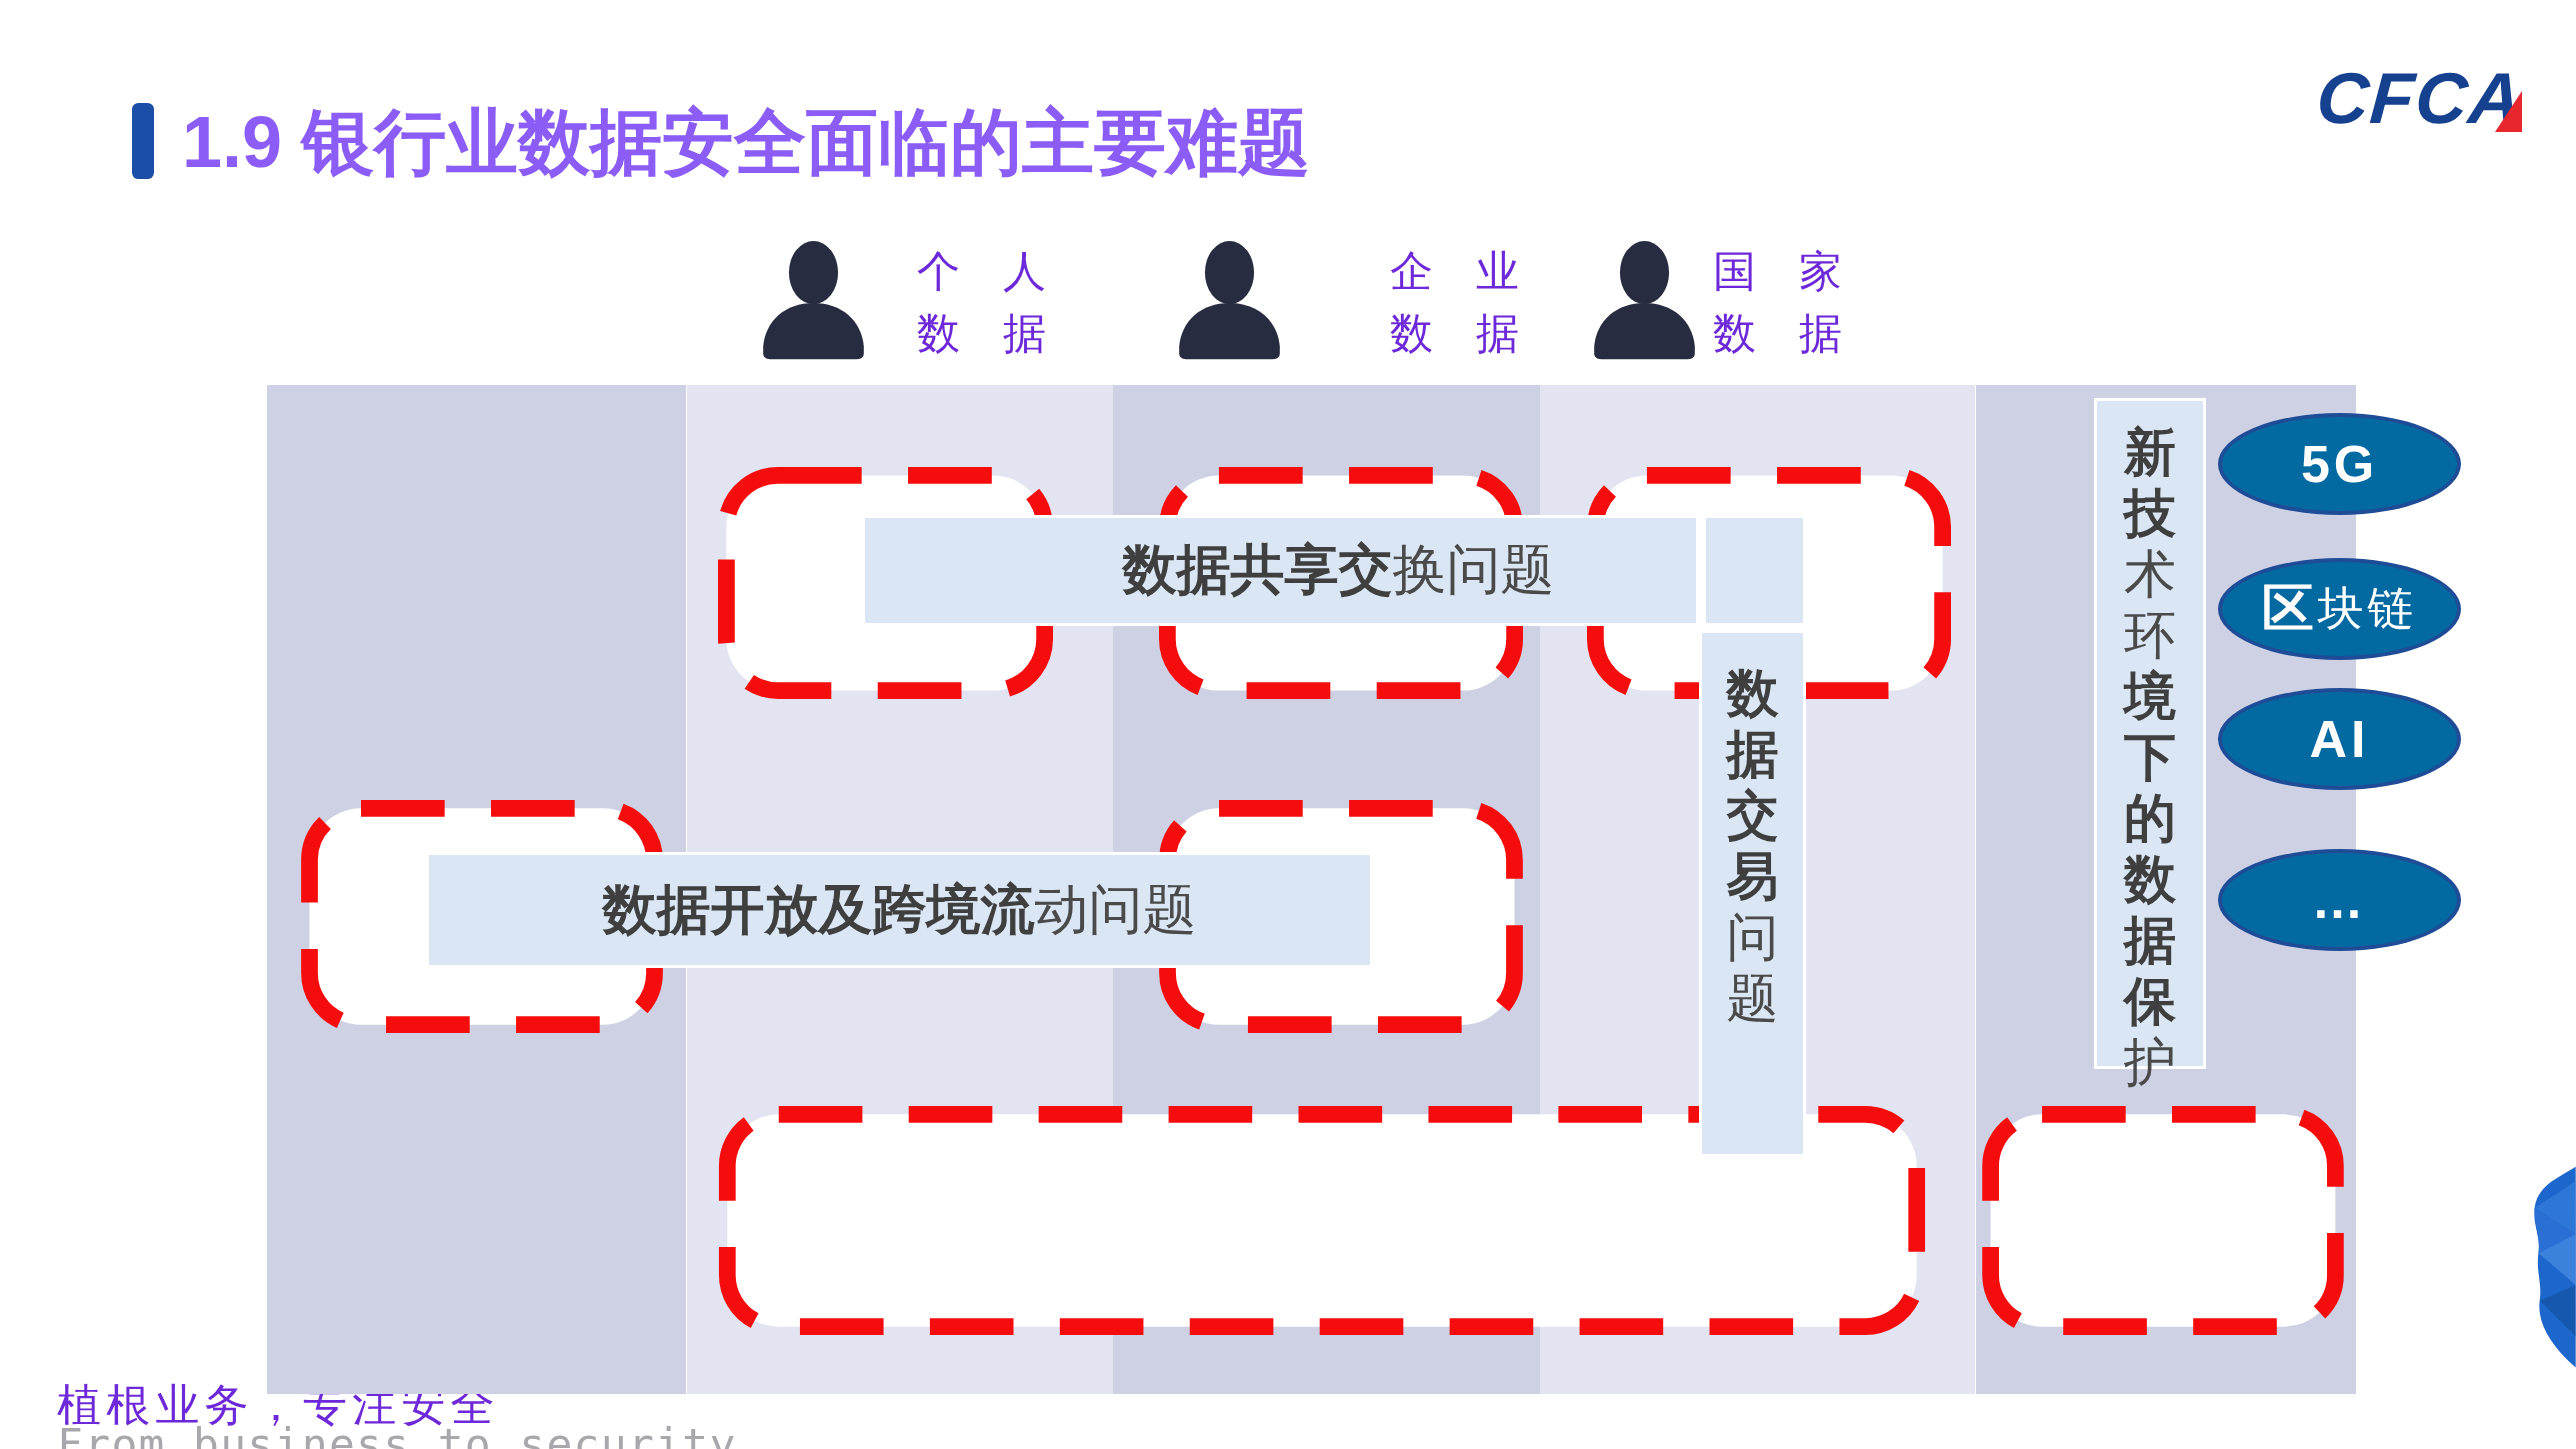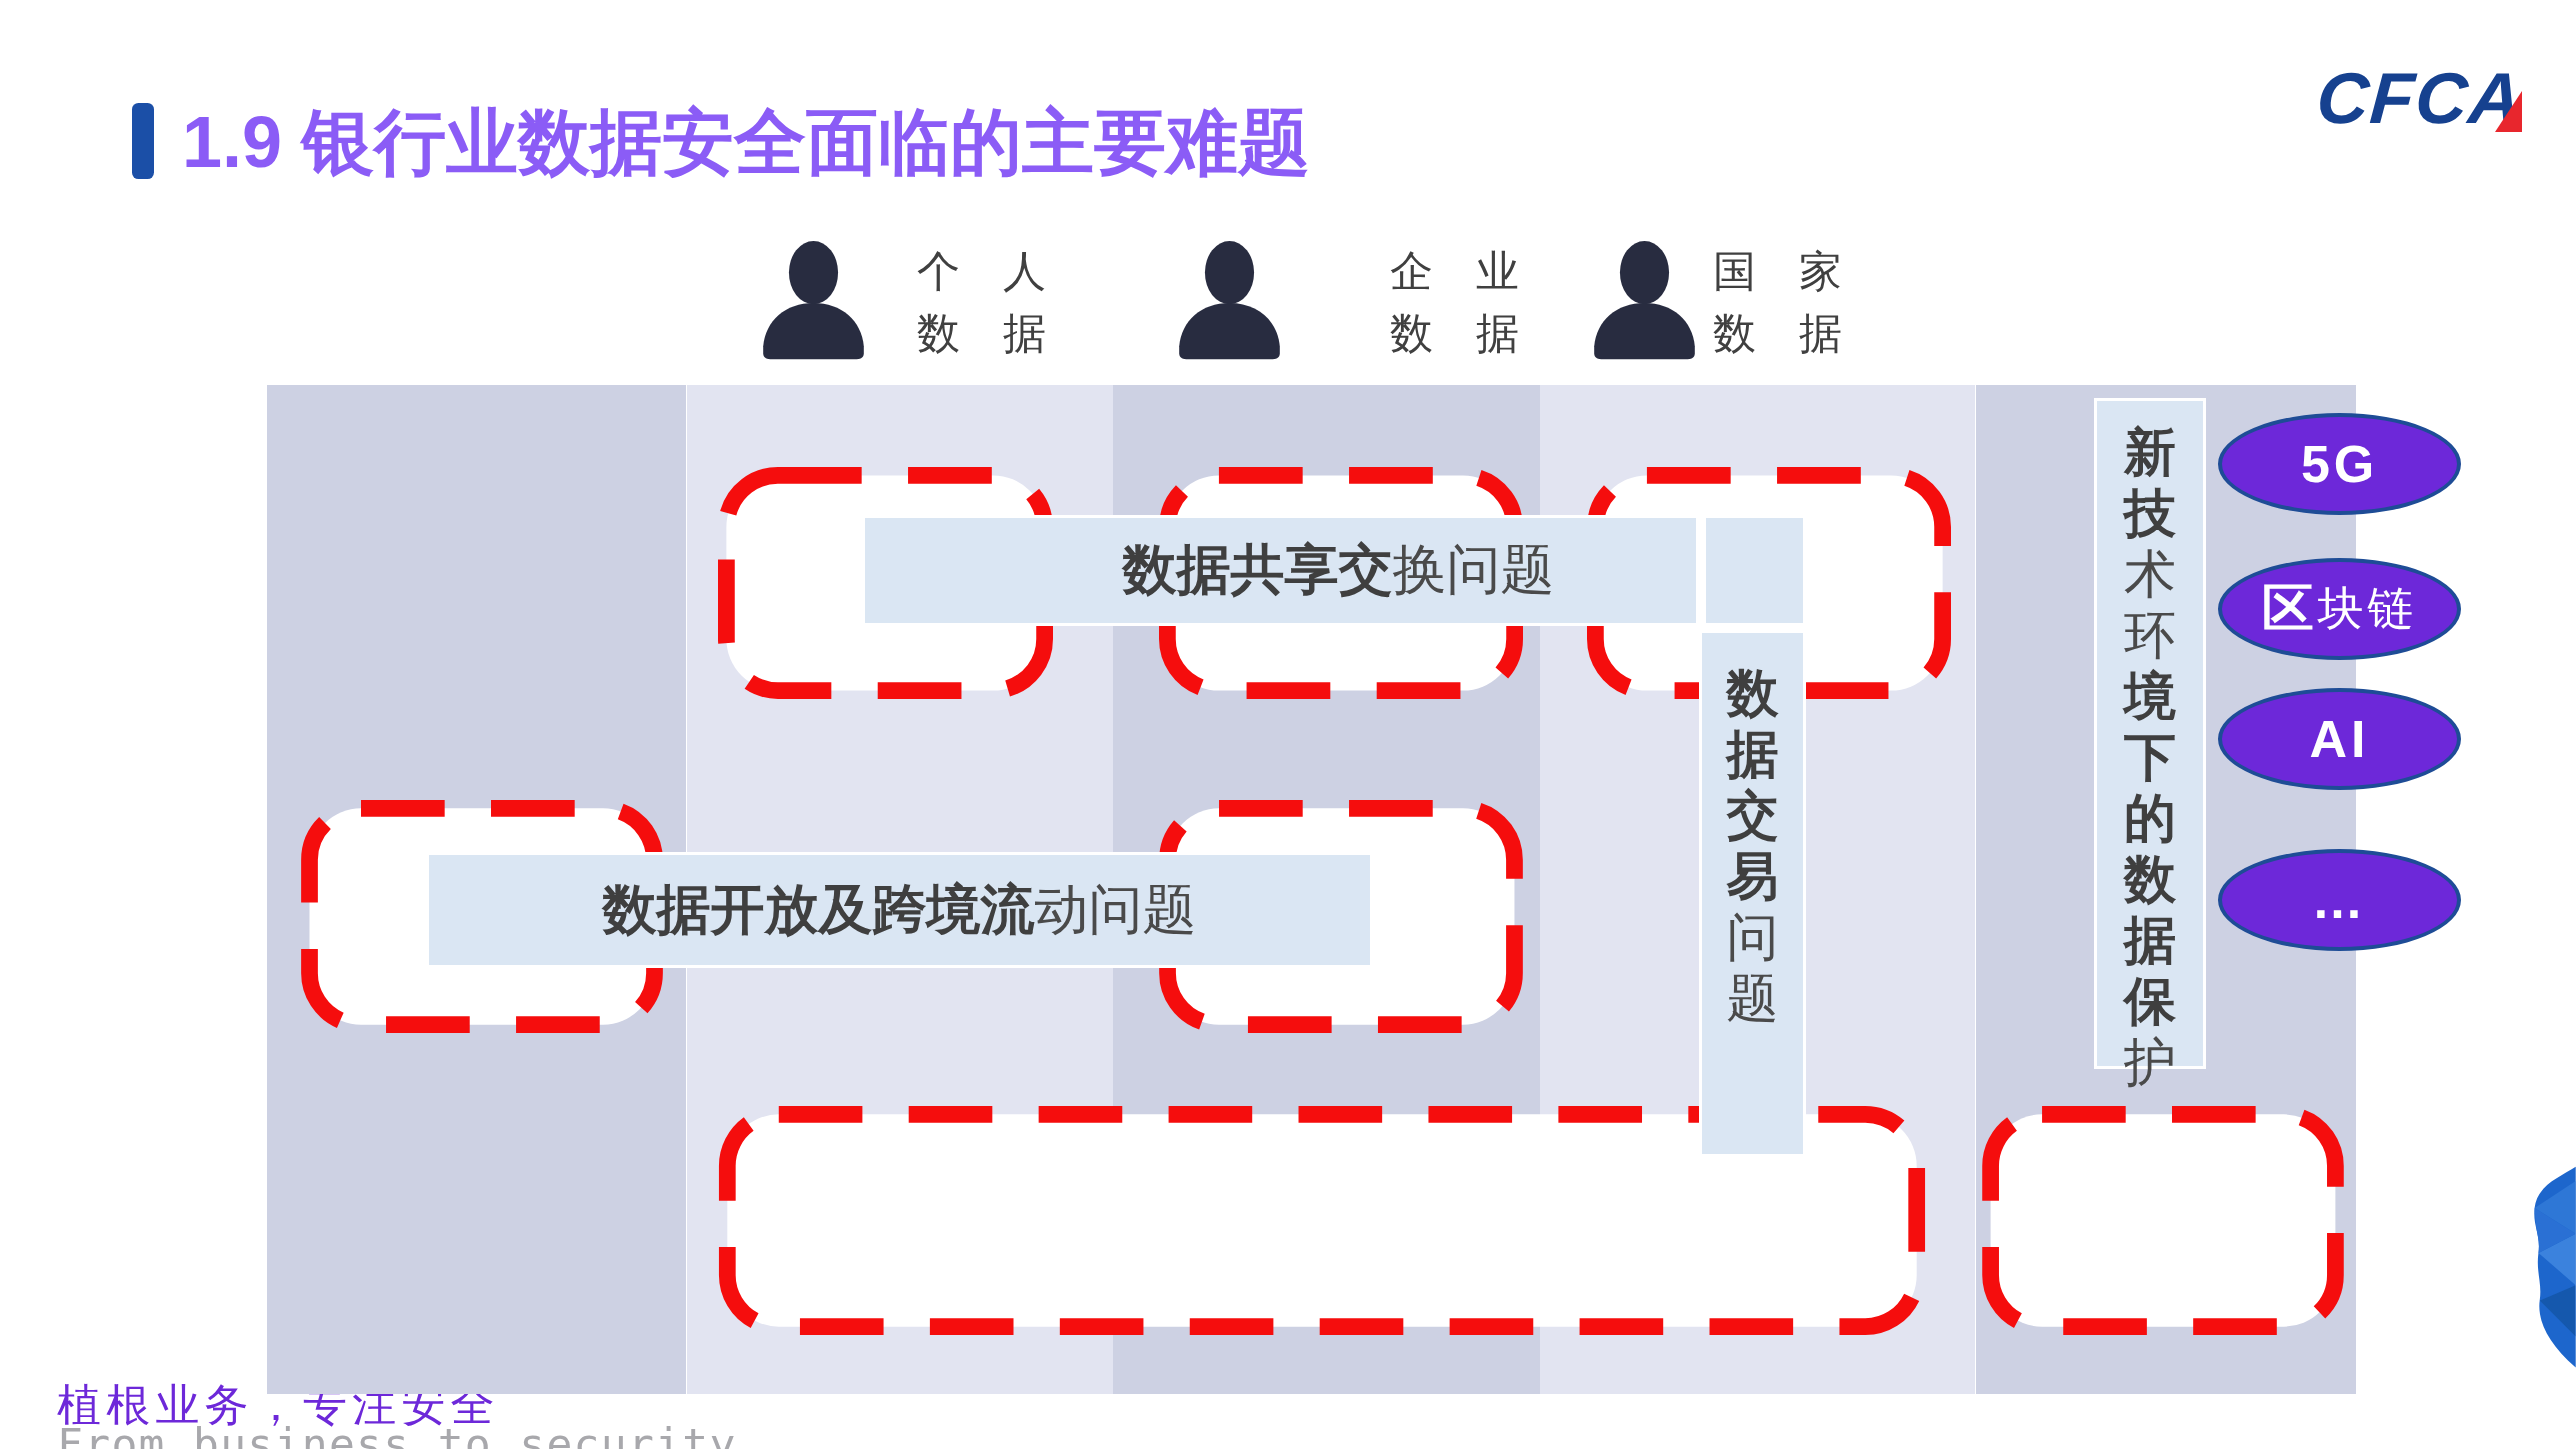--- a/index.html
+++ b/index.html
@@ -13,41 +13,41 @@
 
   
   .logo{left:2317px;top:57px;width:232px;height:84px;z-index:6;}
   .logo-text{position:absolute;left:0;top:0;font-size:72px;font-weight:900;font-style:italic;
              color:#16418f;letter-spacing:1.3px;transform:skewX(-4deg);}
   .logo-tri{position:absolute;right:27px;bottom:9px;width:0;height:0;
             border-bottom:41px solid #e8262d;border-left:27px solid transparent;}
 
   
   .person-icon{width:117px;height:125px;}
-  .person-label{font-size:43px;color:#404040;line-height:62px;letter-spacing:15.5px;white-space:nowrap;z-index:6;}
+  .person-label{font-size:43px;color:#6d28d9;line-height:62px;letter-spacing:15.5px;white-space:nowrap;z-index:6;}
 
   
   .band{top:385px;height:1009px;z-index:1;}
   .band.dark{background:#cdd1e3;}
   .band.light{background:#e2e4f1;}
 
   
   .redbox{z-index:2;}
 
   
   .bluebar{background:#dae6f3;border:3.9px solid #ffffff;box-sizing:border-box;z-index:3;
            display:flex;align-items:center;justify-content:center;}
   .bar-text{font-size:54px;font-weight:700;color:#3f3f3f;white-space:nowrap;}
   .bar-text .serif{font-family:"Liberation Serif", serif;font-weight:400;color:#4a4a4a;}
   .vtext{flex-direction:column;justify-content:flex-start;}
   .vtext span{display:block;font-size:52px;font-weight:700;color:#3f3f3f;line-height:61px;text-align:center;}
   .vtext span.serif{font-family:"Liberation Serif", serif;font-weight:400;color:#4a4a4a;}
 
   
-  .bubble{left:2218px;width:243px;height:102px;background:#6d28d9;border:4.5px solid #1e4c96;
+  .bubble{left:2218px;width:243px;height:102px;background:#0369a1;border:4.5px solid #1e4c96;
           border-radius:50%;box-sizing:border-box;z-index:4;
           display:flex;align-items:center;justify-content:center;color:#ffffff;}
   .bubble .t1{font-size:52px;font-weight:700;letter-spacing:3.9px;}
   .bubble .t2{font-size:46px;font-family:"Liberation Serif", serif;font-weight:400;letter-spacing:3.9px;}
 
   
   .footer-cn{left:57px;top:1376px;font-size:44px;color:#6d28d9;letter-spacing:5.2px;z-index:0;white-space:nowrap;}
   .footer-en{left:57px;top:1419px;font-size:43px;color:#a8a8ac;z-index:0;white-space:nowrap;
              font-family:"DejaVu Sans Mono", monospace;letter-spacing:1.3px;}
 

